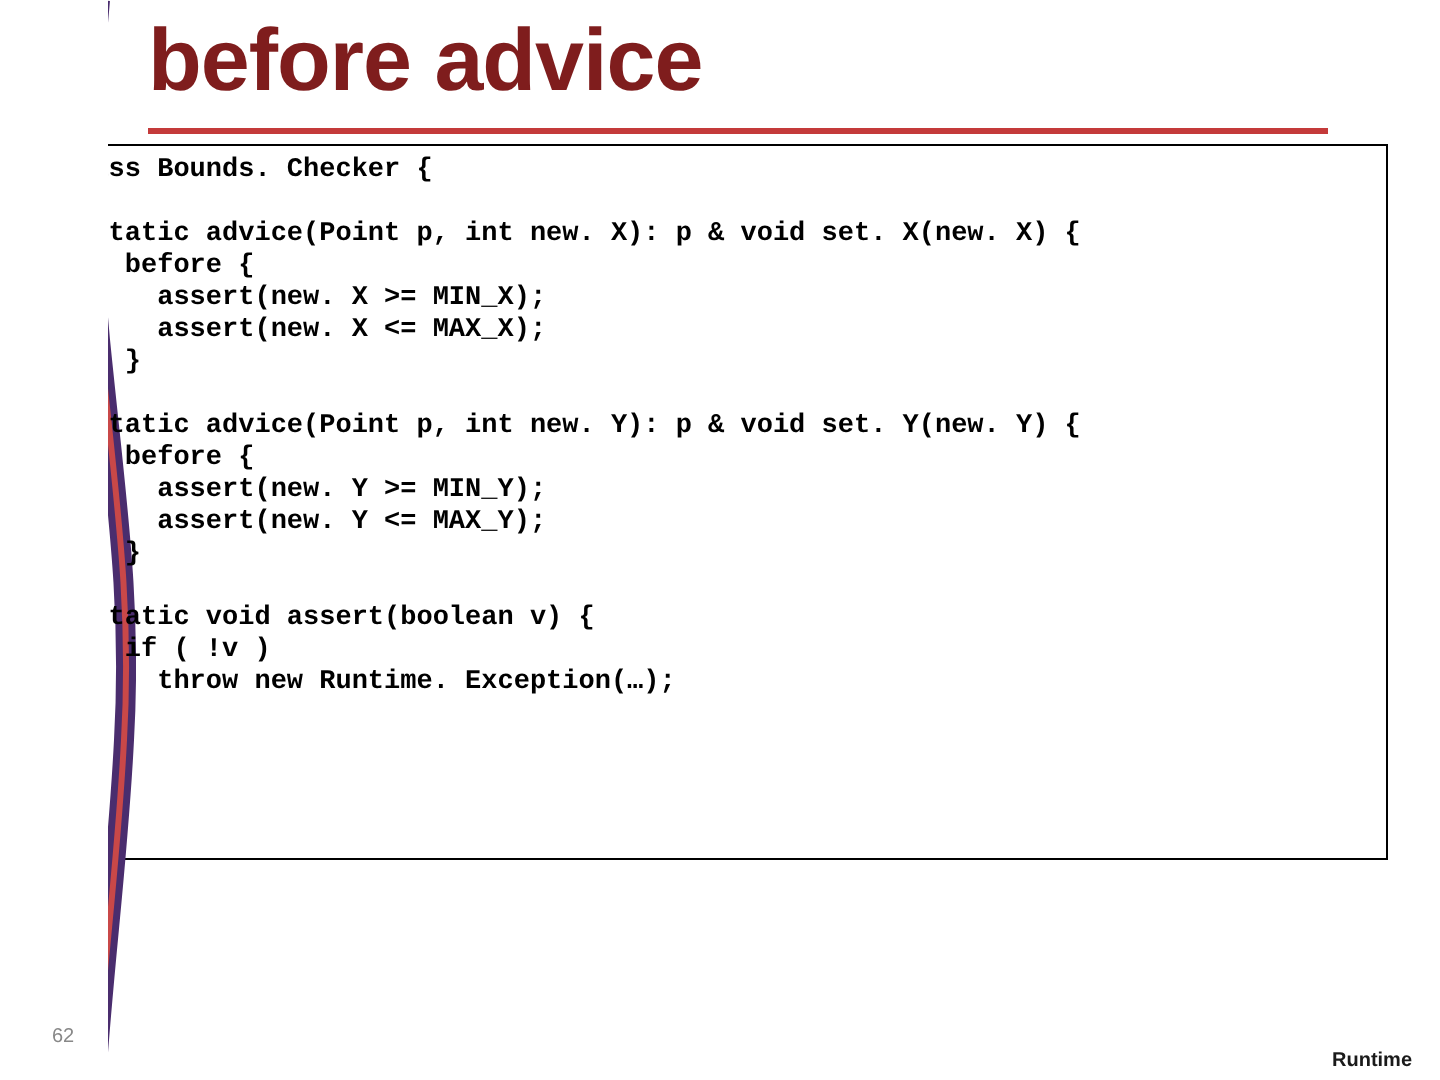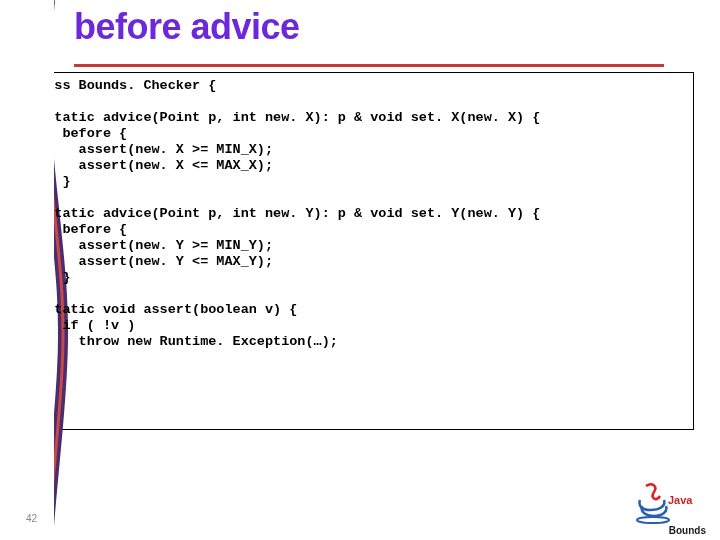--- a/index.html
+++ b/index.html
@@ -1,20 +1,20 @@
 <!DOCTYPE html>
 <html><head>
 <meta charset="utf-8">
 <style>
   * { box-sizing: border-box; margin: 0; padding: 0; }
   html, body { width: 720px; height: 540px; overflow: hidden; font-family: Arial, Helvetica, sans-serif; background: #fff; }
   .slide { position: relative; width: 720px; height: 540px; background: #fff; }
   .leftbar { position: absolute; left: 0; top: 0; width: 54px; height: 540px; background: #fff; z-index: 3; }
   .curve-strip { position: absolute; left: 44px; top: 0; width: 24px; height: 540px; overflow: hidden; z-index: 2; }
-  .title { position: absolute; left: 74px; top: 6px; font-size: 36px; font-weight: 700; color: #6d28d9; letter-spacing: -0.5px; z-index: 4; }
+  .title { position: absolute; left: 74px; top: 6px; font-size: 44px; font-weight: 700; color: #7f1d1d; letter-spacing: -0.5px; z-index: 4; }
   .title-underline { position: absolute; left: 74px; top: 64px; width: 590px; height: 3px; background: #c43a3a; z-index: 4; }
   .codebox-border { position: absolute; left: 28px; top: 72px; width: 666px; height: 358px; border: 1px solid #000; z-index: 1; }
   .code { position: absolute; left: 30px; top: 78px; width: 664px; font-family: "Courier New", monospace; font-size: 13.5px; font-weight: 700; line-height: 16px; color: #000; white-space: pre; z-index: 2; }
   .slidenum { position: absolute; left: 26px; bottom: 16px; font-size: 10px; color: #888; z-index: 4; }
   .footertext { position: absolute; left: 74px; bottom: 16px; font-size: 10px; color: #6b6b6b; z-index: 4; }
   .logo { position: absolute; right: 18px; bottom: 10px; width: 68px; height: 48px; z-index: 4; }
   .logo svg { width: 100%; height: 100%; }
   .logo-text { position: absolute; right: 14px; bottom: 4px; font-size: 10px; font-weight: 700; color: #1a1a1a; z-index: 5; }
 </style>
 </head>
@@ -48,26 +48,17 @@
       assert(new. Y &gt;= MIN_Y);
       assert(new. Y &lt;= MAX_Y);
     }
   }
   static void assert(boolean v) {
     if ( !v )
       throw new Runtime. Exception(…);
   }
 }</pre>
 
-  <div class="slidenum">42</div>
+  <div class="slidenum">62</div>
 
-  <div class="logo">
-    <svg viewBox="0 0 68 48">
-      <path d="M 12 4 C 18 0 24 4 20 10 C 16 16 22 20 26 14" stroke="#d22" stroke-width="2.5" fill="none"></path>
-      <path d="M 6 18 C 4 24 8 28 16 28 C 26 28 32 24 30 18" stroke="#2a5fb0" stroke-width="2.5" fill="none"></path>
-      <path d="M 8 24 C 6 30 12 34 20 34 C 28 34 34 30 32 24" stroke="#2a5fb0" stroke-width="2.5" fill="none"></path>
-      <ellipse cx="19" cy="38" rx="16" ry="3" stroke="#2a5fb0" stroke-width="2" fill="none"></ellipse>
-      <text x="34" y="22" font-family="Arial" font-size="11" font-weight="700" fill="#c22">Java</text>
-    </svg>
-  </div>
-  <div class="logo-text">Bounds</div>
+  <div class="logo-text">Runtime</div>
 
 </div>
 
 </body></html>

